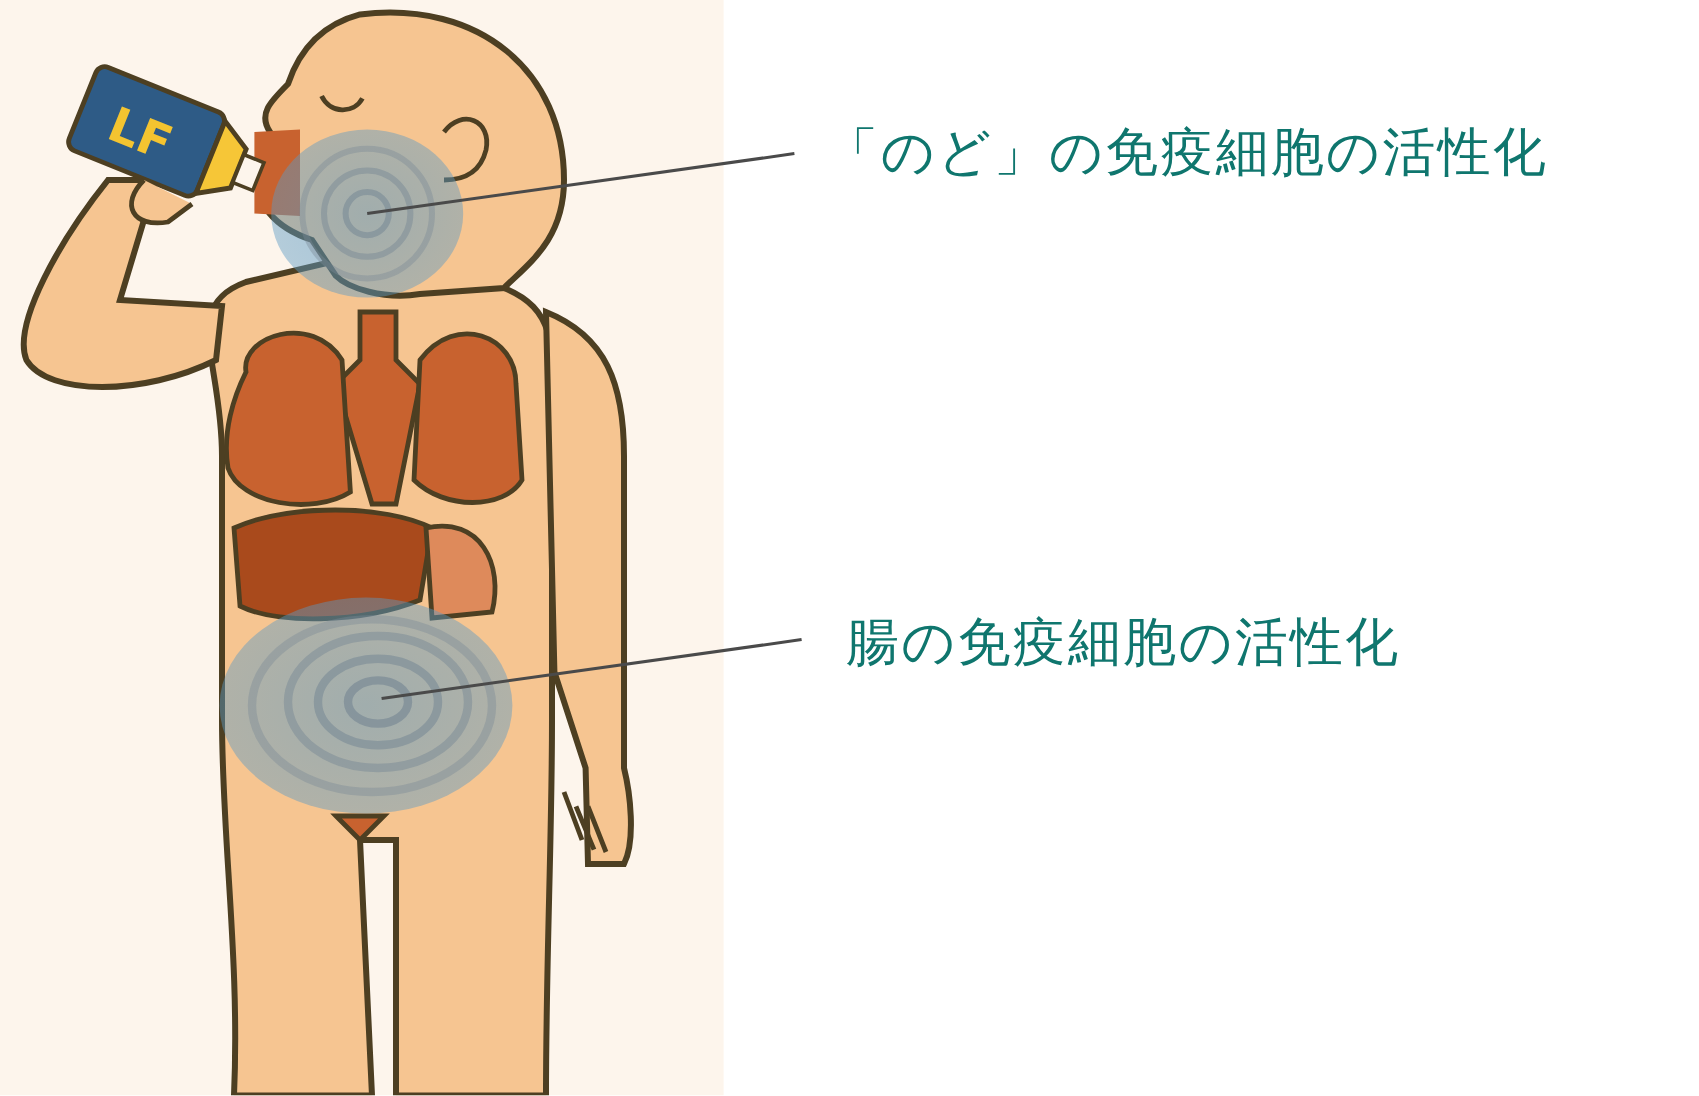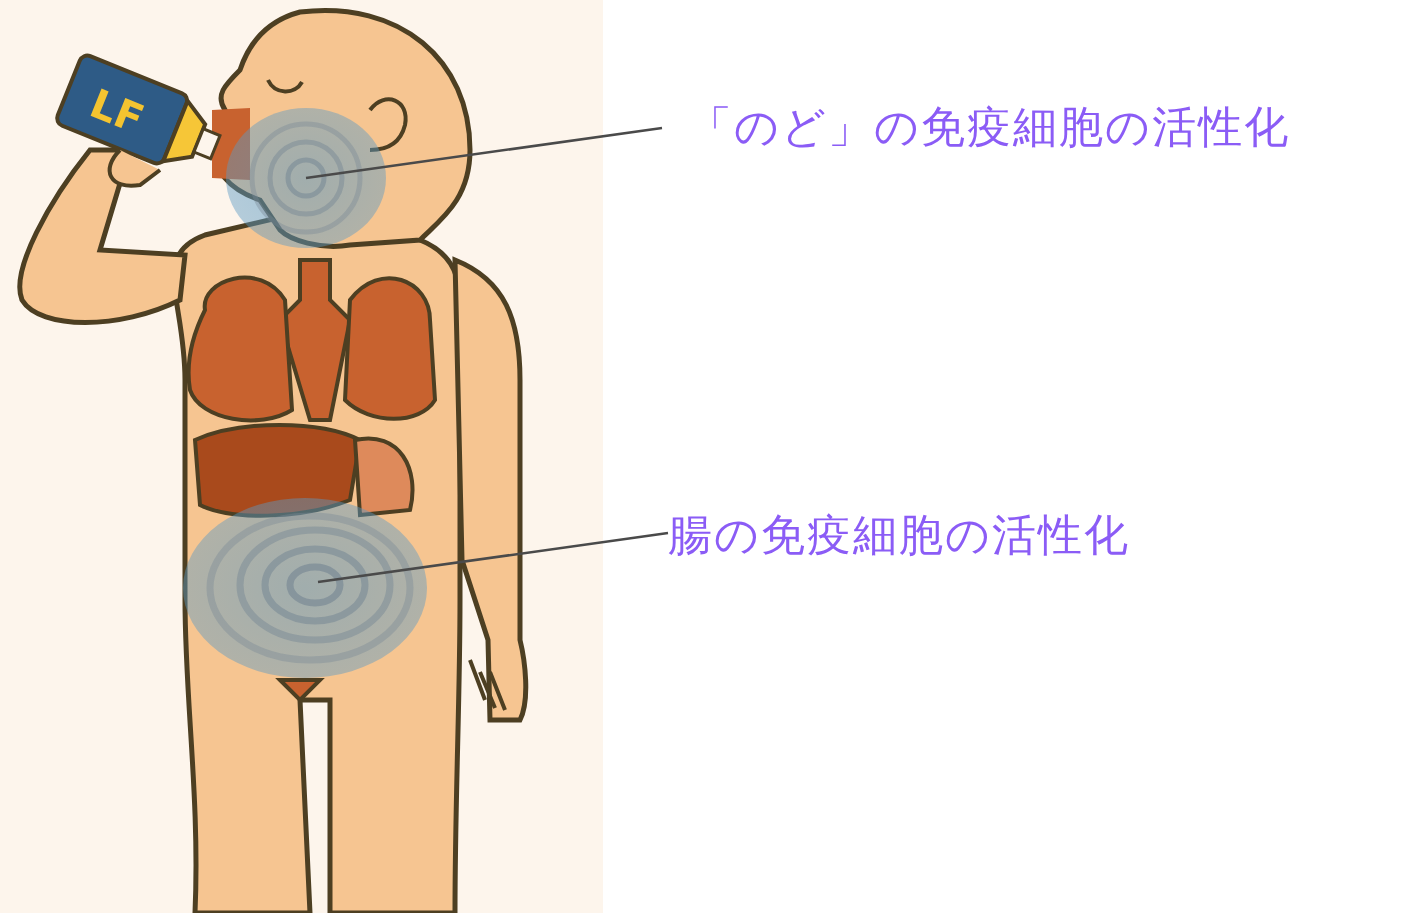--- a/index.html
+++ b/index.html
@@ -1,21 +1,21 @@
 <!DOCTYPE html>
 <html><head>
 <meta charset="utf-8">
 <style>
   html, body { margin:0; padding:0; }
   body { width:1416px; height:913px; background:#ffffff; position:relative; overflow:hidden; font-family:"DejaVu Sans", sans-serif; }
   .panel { position:absolute; left:0; top:0; width:603px; height:913px; background:#fdf5ec; }
   svg.figure { position:absolute; left:0; top:0; }
-  .label { position:absolute; color:#8b5cf6; font-size:44px; letter-spacing:2px; white-space:nowrap; font-family:"DejaVu Sans", sans-serif; }
+  .label { position:absolute; color:#0f766e; font-size:44px; letter-spacing:2px; white-space:nowrap; font-family:"DejaVu Sans", sans-serif; }
   .label.throat { left:688px; top:98px; }
-  .label.gut { left:668px; top:506px; }
+  .label.gut { left:705px; top:506px; }
 </style>
 </head>
 <body>
 
 <div class="panel"></div>
 
 <svg class="figure" width="1416" height="913" viewBox="0 0 1416 913">
   <defs>
     <radialGradient id="ripple" cx="50%" cy="50%" r="50%">
       <stop offset="0%" stop-color="#5b9ac4" stop-opacity="0.55"></stop>

